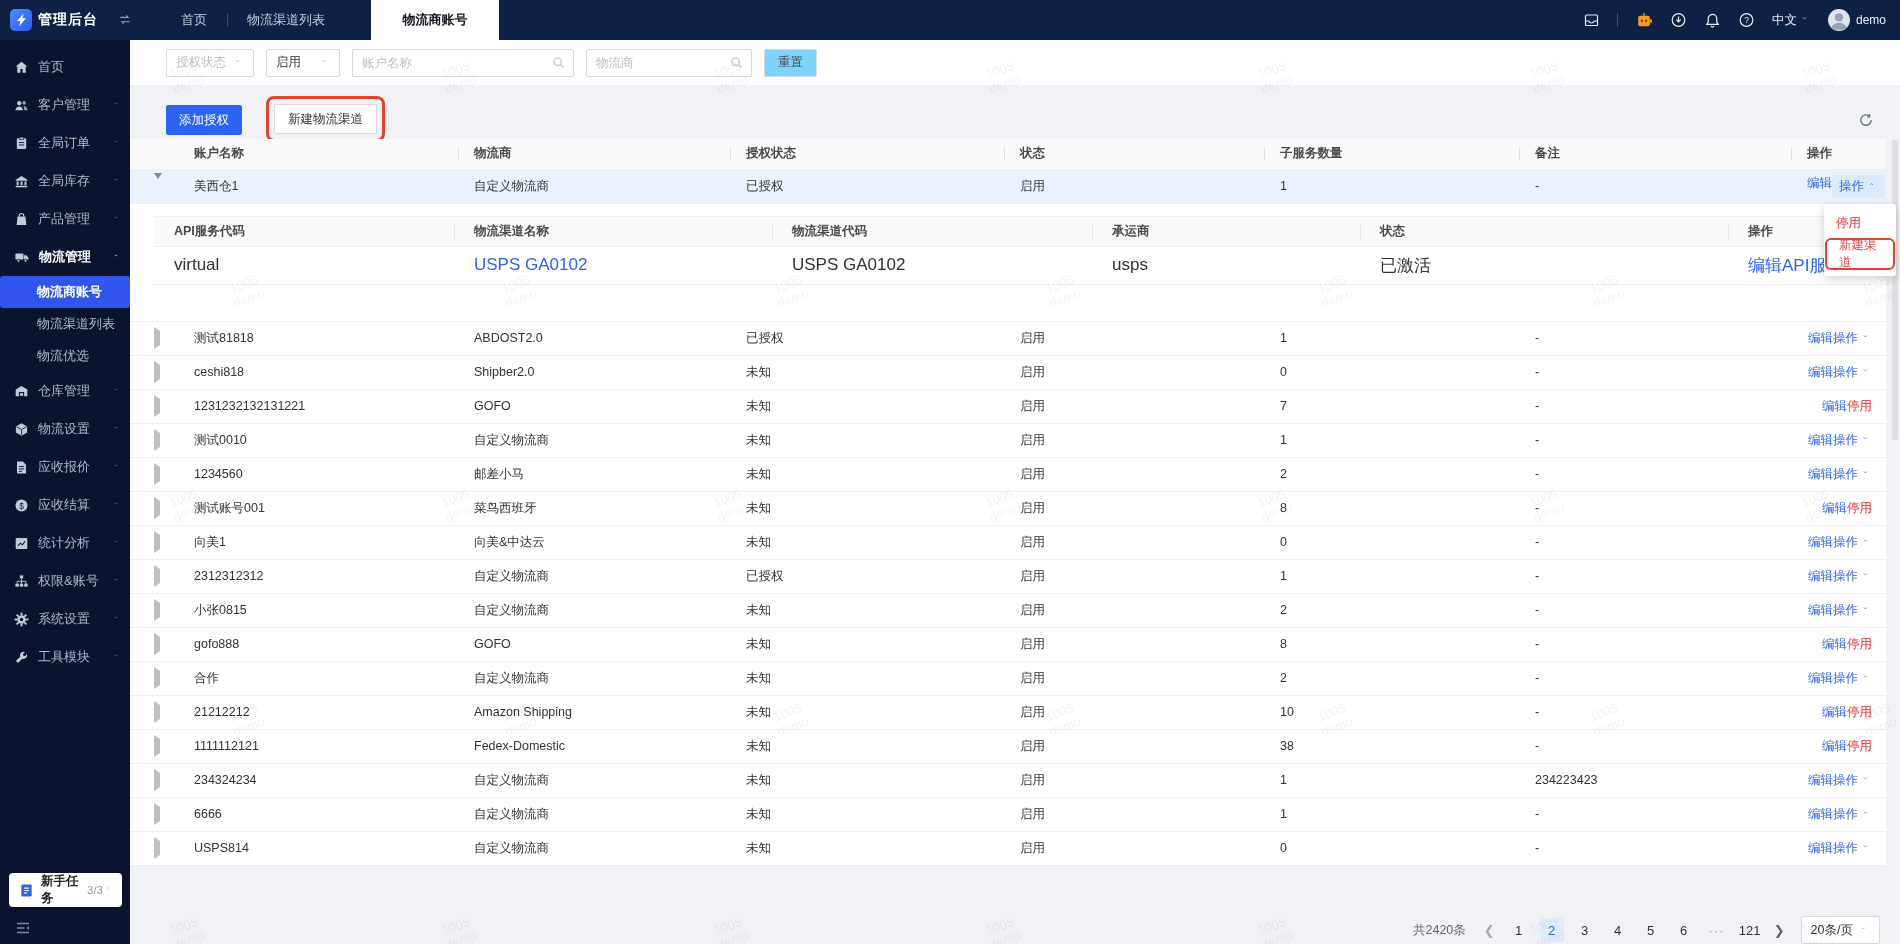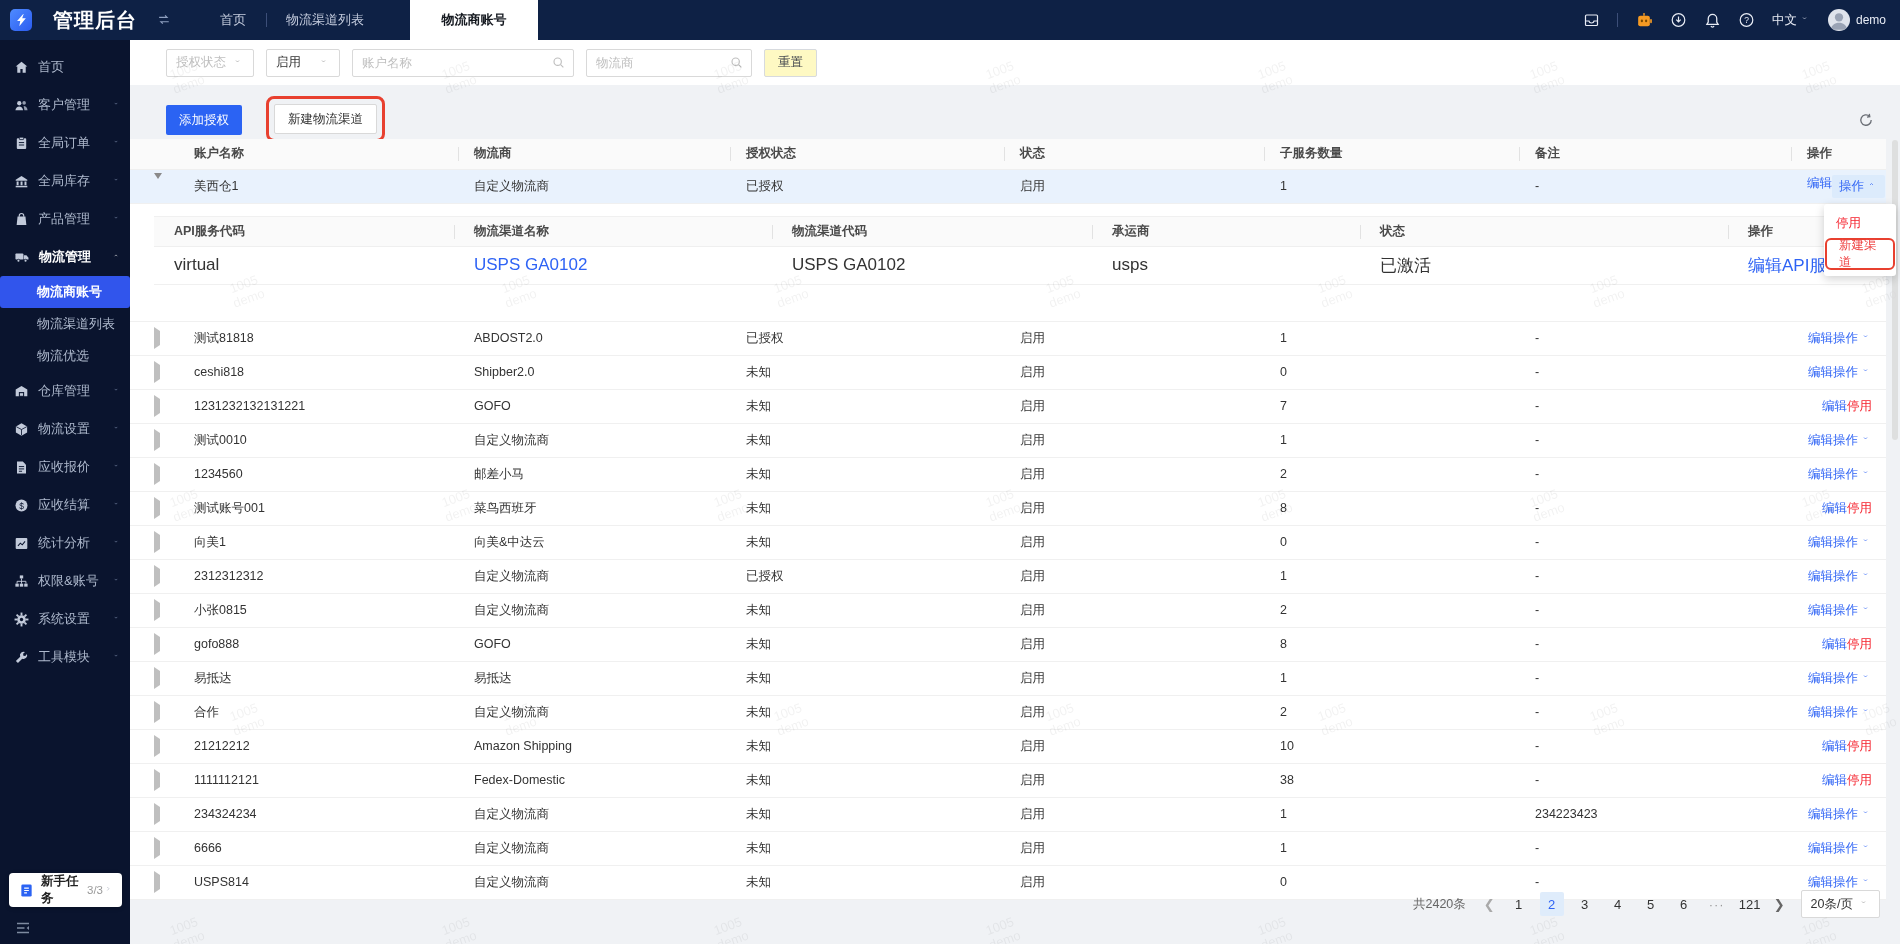--- a/index.html
+++ b/index.html
@@ -8,21 +8,21 @@
     font-family: "Liberation Sans", "DejaVu Sans", sans-serif;
     font-size: 12.5px; color:#333; background:#f0f2f5; position:relative;
   }
   svg { display:block; }
 
   
   .topbar { position:absolute; top:0; left:0; width:1900px; height:40px;
     background:#0e2145; display:flex; align-items:center; z-index:30; }
   .logo-box { width:22px; height:22px; margin-left:10px; border-radius:5px;
     background:linear-gradient(135deg,#4f8bff,#2b5cf0); display:flex; align-items:center; justify-content:center; }
-  .logo-title { color:#fff; font-weight:bold; font-size:20px; margin-left:21px; letter-spacing:1px; }
+  .logo-title { color:#fff; font-weight:bold; font-size:14px; margin-left:6px; letter-spacing:1px; }
   .swap-ic { margin-left:18px; }
   .tabs { display:flex; align-items:center; height:40px; margin-left:28px; }
   .tab { color:#c3cbdd; font-size:13px; padding:0 20px; height:40px; display:flex; align-items:center; cursor:pointer; position:relative; }
   .tab .tdiv { position:absolute; left:0; top:13px; height:14px; width:1px; background:#3c4e78; }
   .tab.active { background:#fff; color:#14181f; font-weight:bold; min-width:128px; justify-content:center; margin-left:26px; }
   .topbar-right { margin-left:auto; display:flex; align-items:center; gap:17px; padding-right:14px; color:#e8ecf5; }
   .tb-ic { position:relative; cursor:pointer; display:flex; align-items:center; }
   .tb-divider { width:1px; height:14px; background:#3c4e78; }
   .lang { display:flex; align-items:center; gap:4px; font-size:12.5px; cursor:pointer; }
   .user { display:flex; align-items:center; gap:6px; font-size:12px; cursor:pointer; }
@@ -47,21 +47,21 @@
   .filter-bar { position:absolute; top:0; left:0; width:100%; height:45px; background:#fff;
     display:flex; align-items:center; gap:12px; padding-left:36px; }
   .fake-select { height:28px; border:1px solid #d9d9d9; border-radius:2px; background:#fff;
     display:flex; align-items:center; justify-content:space-between; padding:0 9px; cursor:pointer; font-size:12.5px; }
   .fake-select .ph { color:#bfbfbf; }
   .fake-select .val { color:#333; }
   .f-input-wrap { position:relative; }
   .f-input { height:28px; border:1px solid #d9d9d9; border-radius:2px; padding:0 28px 0 9px; font-size:12.5px; color:#333; outline:none; font-family:inherit; }
   .f-input::placeholder { color:#bfbfbf; }
   .f-search { position:absolute; right:8px; top:7px; }
-  .reset-btn { height:28px; padding:0 13px; background:#fef9c3; border:1px solid #d7dade; border-radius:2px;
+  .reset-btn { height:28px; padding:0 13px; background:#7dd3fc; border:1px solid #d7dade; border-radius:2px;
     font-size:12.5px; color:#45494f; cursor:pointer; }
 
   .toolbar { position:absolute; top:56px; left:36px; display:flex; align-items:flex-start; }
   .btn-primary { margin-top:9px; height:30px; padding:0 13px; background:#2b63f3; color:#fff; border:none;
     border-radius:2px; font-size:12.5px; cursor:pointer; font-family:inherit; }
   .annotation-box { margin-left:24px; border:3px solid #e8402f; border-radius:8px; padding:5px; }
   .btn-default { height:30px; padding:0 13px; background:#fff; color:#333; border:1px solid #d9d9d9;
     border-radius:2px; font-size:12.5px; cursor:pointer; font-family:inherit; }
   .refresh { position:absolute; top:72px; right:26px; cursor:pointer; }
 
@@ -91,21 +91,21 @@
   .sub th.hdiv::before { content:""; position:absolute; left:0; top:8px; height:14px; width:1px; background:#e2e2e2; }
   .sub td { height:38px; font-size:17px; color:#333; padding:0 8px 0 20px; border-bottom:1px solid #f0f0f0; }
 
   
   .action-menu { position:absolute; left:1824px; top:204px; width:72px; background:#fff; border-radius:3px;
     box-shadow:0 3px 10px rgba(0,0,0,.18); padding:5px 0; z-index:40; }
   .menu-item { height:28px; display:flex; align-items:center; padding:0 12px; font-size:12.5px; cursor:pointer; }
   .menu-annotation { border:2.5px solid #e8402f; border-radius:6px; margin:1px 1px; }
 
   
-  .pagination { position:absolute; right:20px; bottom:26px; display:flex; align-items:center; gap:9px; }
+  .pagination { position:absolute; right:20px; bottom:0; display:flex; align-items:center; gap:9px; }
   .pg-total { color:#666; font-size:12.5px; margin-right:6px; }
   .pg-arrow { color:#a9a9a9; font-size:13px; cursor:pointer; padding:0 3px; }
   .pg-num { min-width:24px; height:24px; display:flex; align-items:center; justify-content:center;
     font-size:13px; color:#333; cursor:pointer; border-radius:2px; }
   .pg-num.active { background:#dfecfb; color:#2e63f5; }
   .pg-ellipsis { color:#999; letter-spacing:1px; }
   .pg-size { height:28px; border:1px solid #d9d9d9; border-radius:2px; background:#fff; display:flex;
     align-items:center; gap:7px; padding:0 9px; font-size:12.5px; color:#333; cursor:pointer; margin-left:4px; }
 
   
@@ -752,40 +752,20 @@
             <td>启用</td>
             <td>8</td>
             <td>-</td>
             <td class="act-cell"><span class="act-wrap">
                 <span class="link">编辑</span>
                 <span class="danger">停用</span>
               </span></td>
           </tr>
           <tr>
             <td class="exp-cell"><span class="tri-right"></span></td>
-            <td>易抵达</td>
-            <td>易抵达</td>
-            <td>未知</td>
-            <td>启用</td>
-            <td>1</td>
-            <td>-</td>
-            <td class="act-cell"><span class="act-wrap">
-                <span class="link">编辑</span>
-                <span class="op-trigger">
-                  <span>操作</span>
-                  <span>
-                    <svg width="10" height="8" viewBox="0 0 16 16" fill="none">
-                      <path d="M2 3l3 3 3-3" stroke="#2e63f5" stroke-width="1.3"></path>
-                    </svg>
-                  </span>
-                </span>
-              </span></td>
-          </tr>
-          <tr>
-            <td class="exp-cell"><span class="tri-right"></span></td>
             <td>合作</td>
             <td>自定义物流商</td>
             <td>未知</td>
             <td>启用</td>
             <td>2</td>
             <td>-</td>
             <td class="act-cell"><span class="act-wrap">
                 <span class="link">编辑</span>
                 <span class="op-trigger">
                   <span>操作</span>

